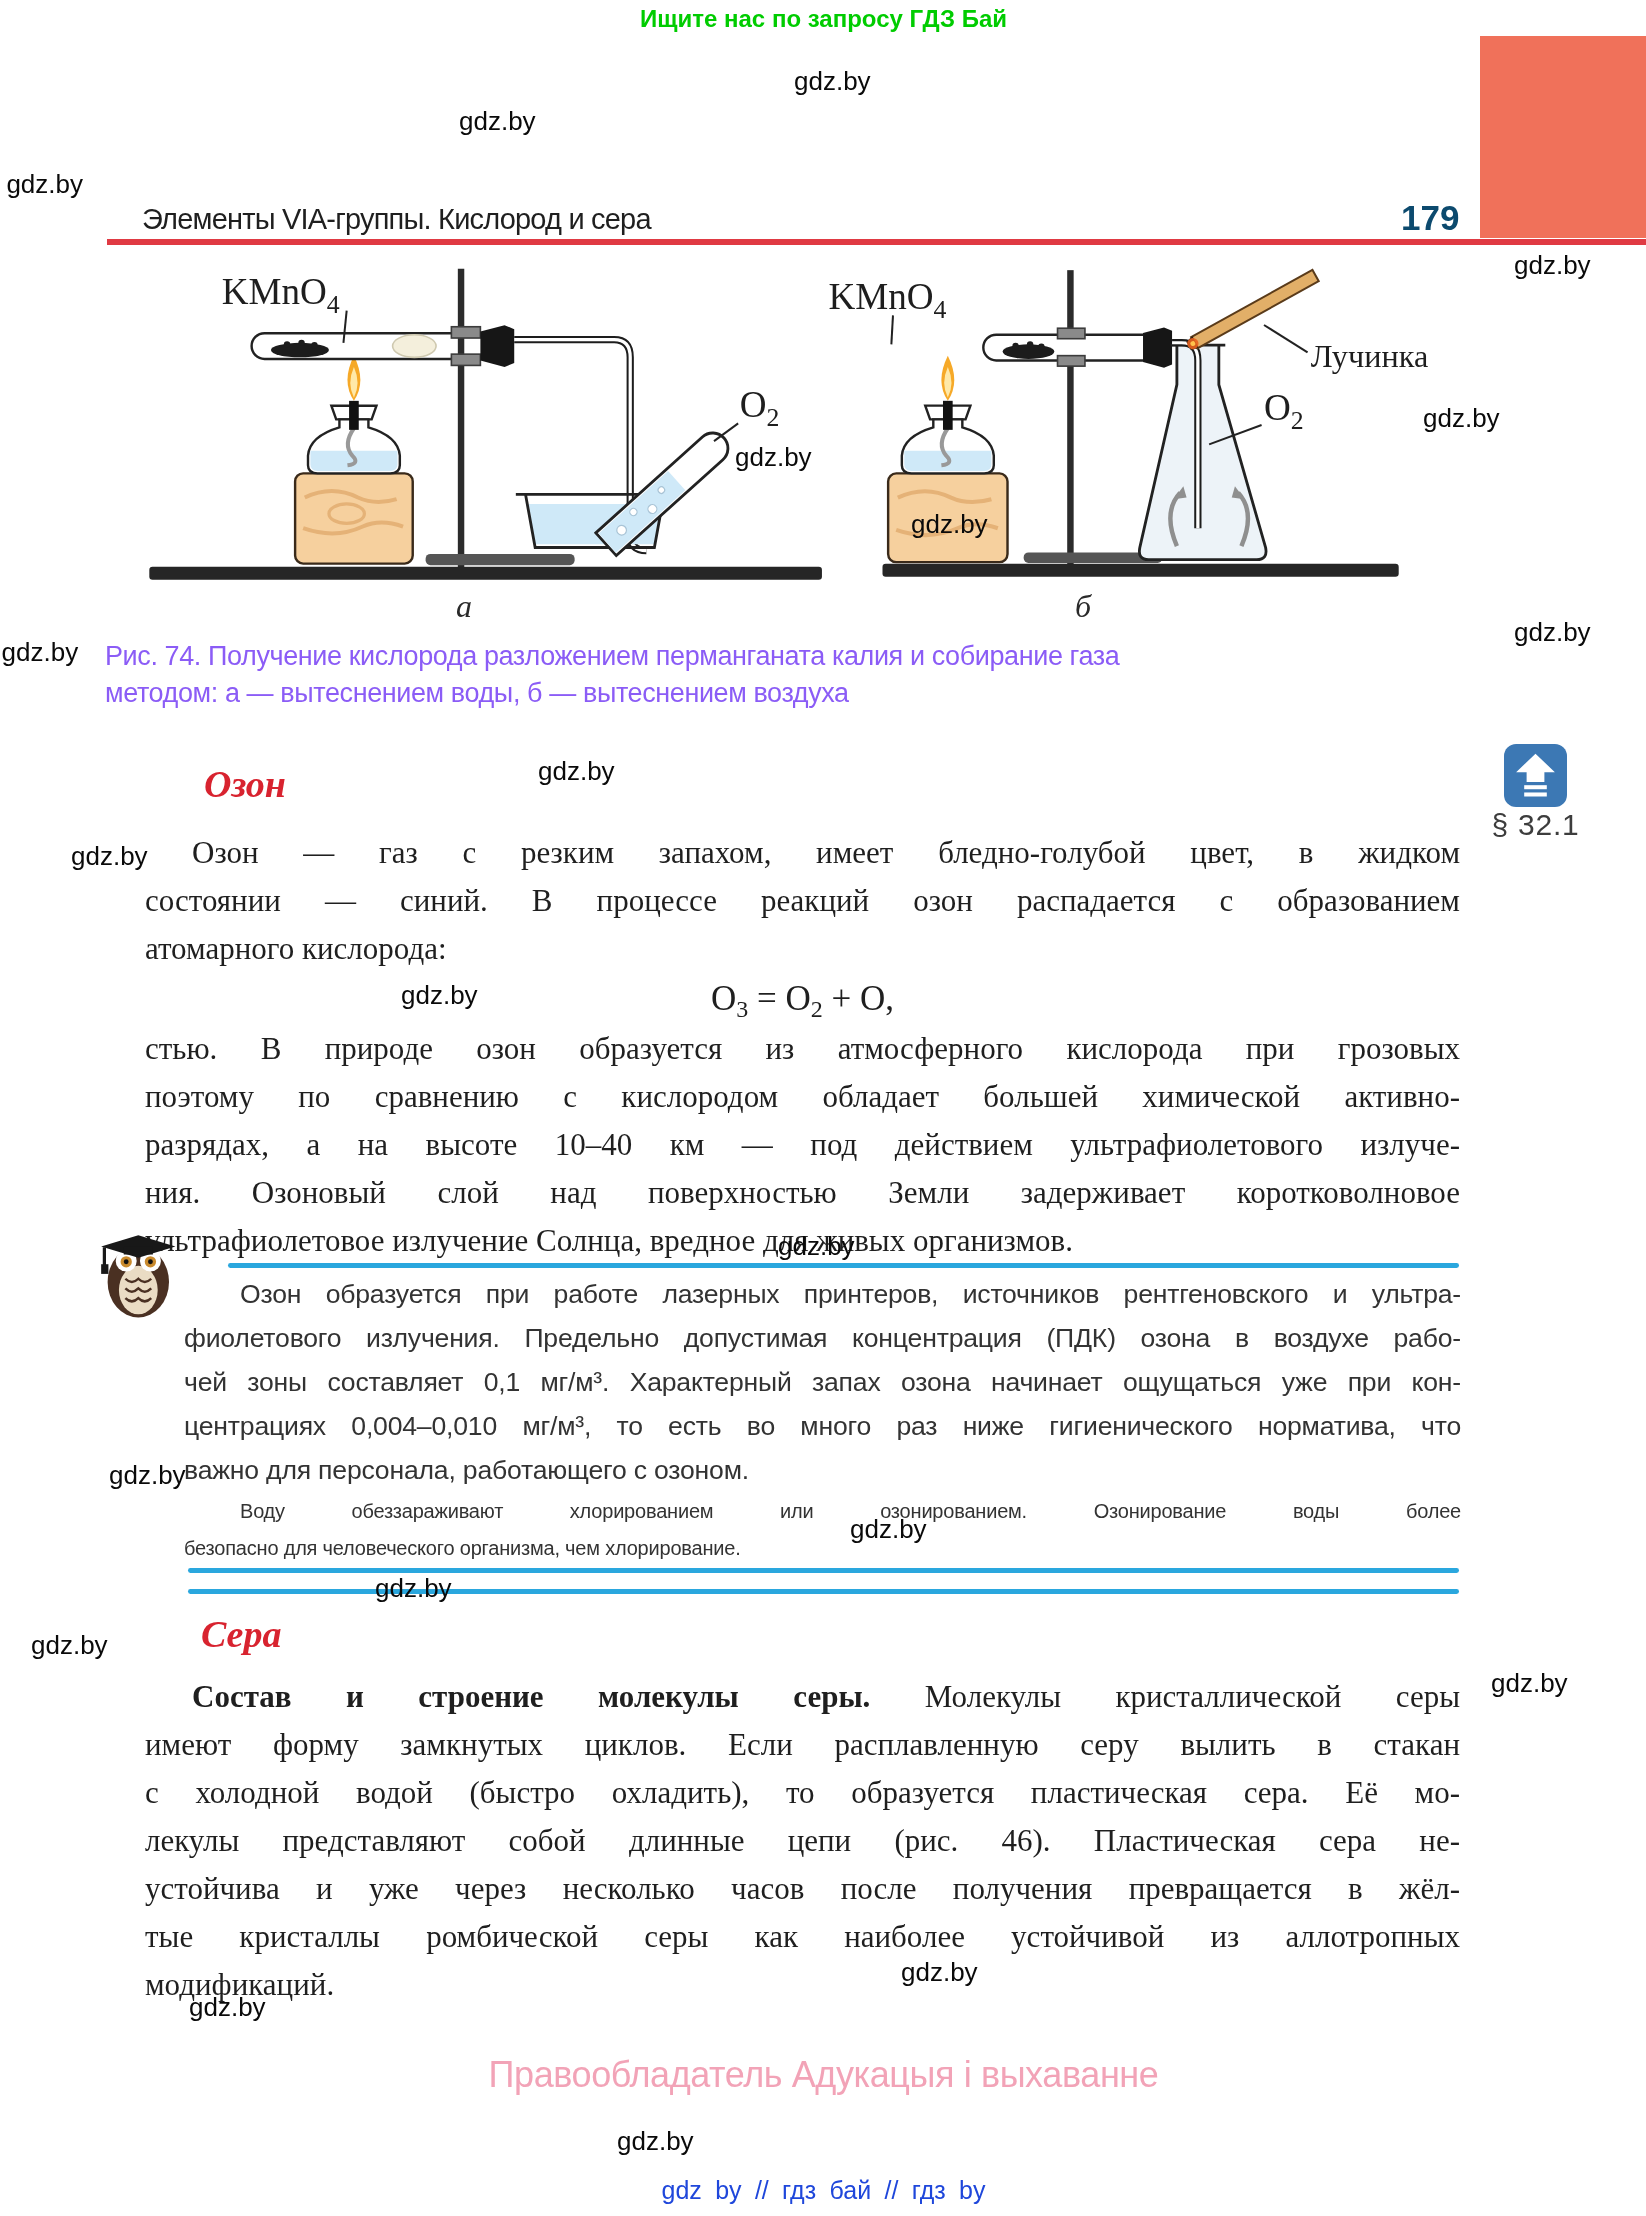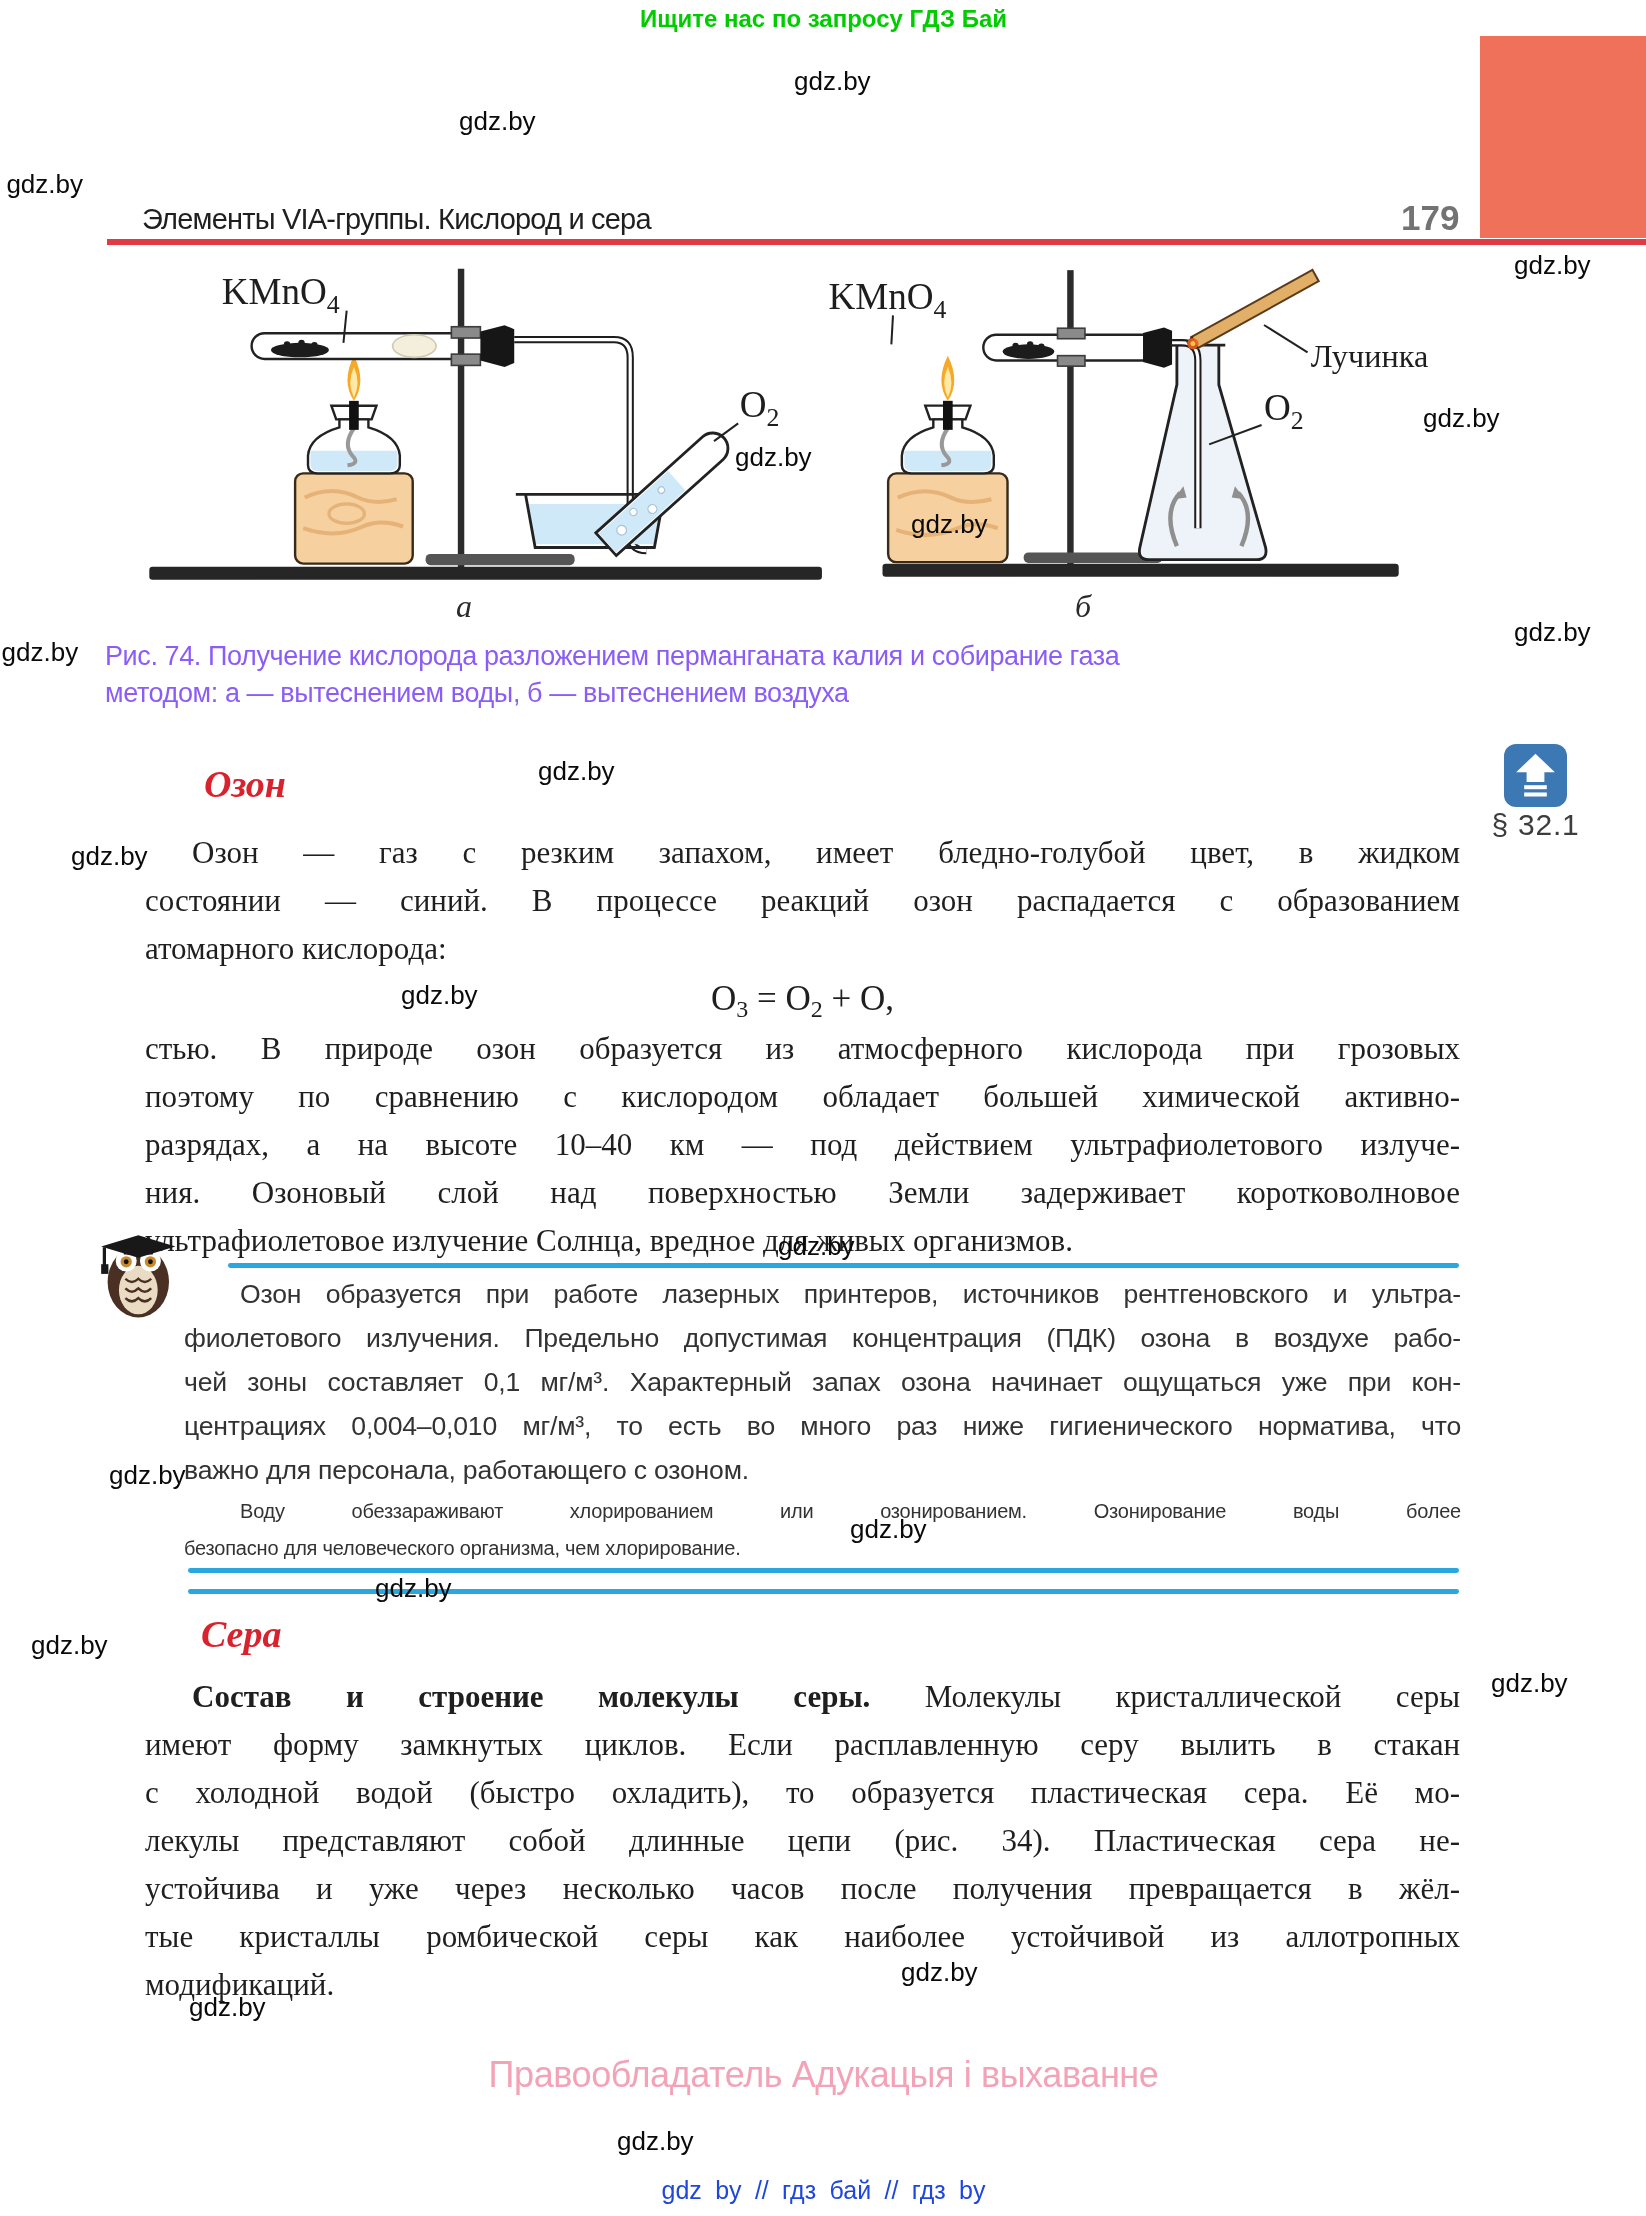--- a/index.html
+++ b/index.html
@@ -5,21 +5,21 @@
   html,body{margin:0;padding:0;background:#888;}
   #page{position:relative;width:1647px;height:2216px;background:#ffffff;overflow:hidden;
         font-family:"Liberation Sans",sans-serif;color:#1f1f1f;}
   .abs{position:absolute;}
   
   #promo{left:0;top:4.8px;width:100%;text-align:center;font-size:24px;font-weight:600;color:#00CC00;}
   
   .wm{position:absolute;font-family:"Liberation Sans",sans-serif;font-size:26px;color:#0a0a0a;white-space:nowrap;}
   
   #hdr-title{left:142px;top:203px;font-size:29px;letter-spacing:-0.8px;color:#1f1f1f;white-space:nowrap;}
-  #hdr-page{left:1401px;top:198px;width:73px;font-size:35px;font-weight:bold;color:#737373;}
+  #hdr-page{left:1401px;top:198px;width:73px;font-size:35px;font-weight:bold;color:#0c4a6e;}
   #hdr-rule{left:107px;top:239px;width:1539px;height:5.6px;background:#E03A43;}
   #corner-rect{left:1480px;top:36px;width:167px;height:202px;background:#F0715A;}
   
   svg.fig{position:absolute;overflow:visible;}
   svg text{font-family:"Liberation Serif",serif;fill:#1e1e1e;}
   .sublabel{position:absolute;font:italic 32px "Liberation Serif",serif;color:#2a2a2a;}
   
   #caption{left:105px;top:638px;width:1443px;text-align:left;font-size:27px;line-height:37px;color:#8b5cf6;letter-spacing:-0.4px;}
   
   .sec-head{position:absolute;font:italic bold 38px "Liberation Serif",serif;color:#D8232F;}
@@ -232,21 +232,21 @@
   </div>
   <div class="blueline abs" style="left:188px;top:1568px;width:1271px"></div>
   <div class="blueline abs" style="left:188px;top:1589px;width:1271px"></div>
 
   <div class="sec-head" style="left:201px;top:1612px">Сера</div>
 
   <div class="para" style="left:145px;top:1673px;width:1315px">
     <div class="tline just ind"><span class="boldlead">Состав и строение молекулы серы.</span><span> Молекулы кристаллической серы</span></div>
     <div class="tline just">имеют форму замкнутых циклов. Если расплавленную серу вылить в стакан</div>
     <div class="tline just">с холодной водой (быстро охладить), то образуется пластическая сера. Её мо-</div>
-    <div class="tline just">лекулы представляют собой длинные цепи (рис. 34). Пластическая сера не-</div>
+    <div class="tline just">лекулы представляют собой длинные цепи (рис. 46). Пластическая сера не-</div>
     <div class="tline just">устойчива и уже через несколько часов после получения превращается в жёл-</div>
     <div class="tline just">тые кристаллы ромбической серы как наиболее устойчивой из аллотропных</div>
     <div class="tline">модификаций.</div>
   </div>
 
   <svg class="abs" style="left:1504px;top:744px" width="63" height="63" viewBox="0 0 78 78">
     <rect x="0" y="0" width="78" height="78" rx="15" fill="#3C78B4"></rect>
     <polygon points="39,12 63,35 50,35 50,47 28,47 28,35 15,35" fill="#fff"></polygon>
     <rect x="25" y="51" width="28" height="5" fill="#fff"></rect>
     <rect x="25" y="60" width="28" height="5" fill="#fff"></rect>

